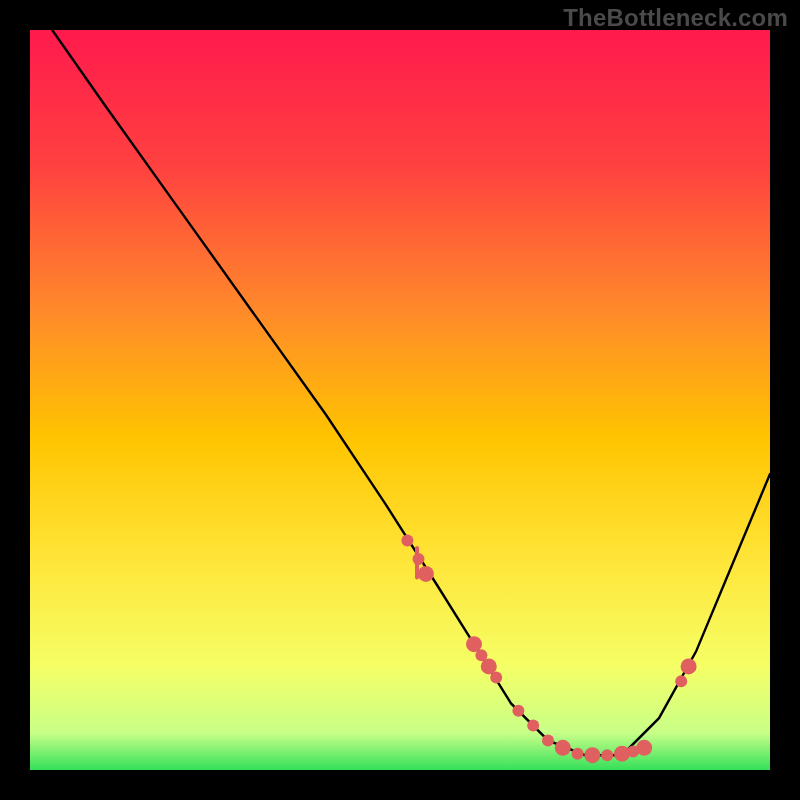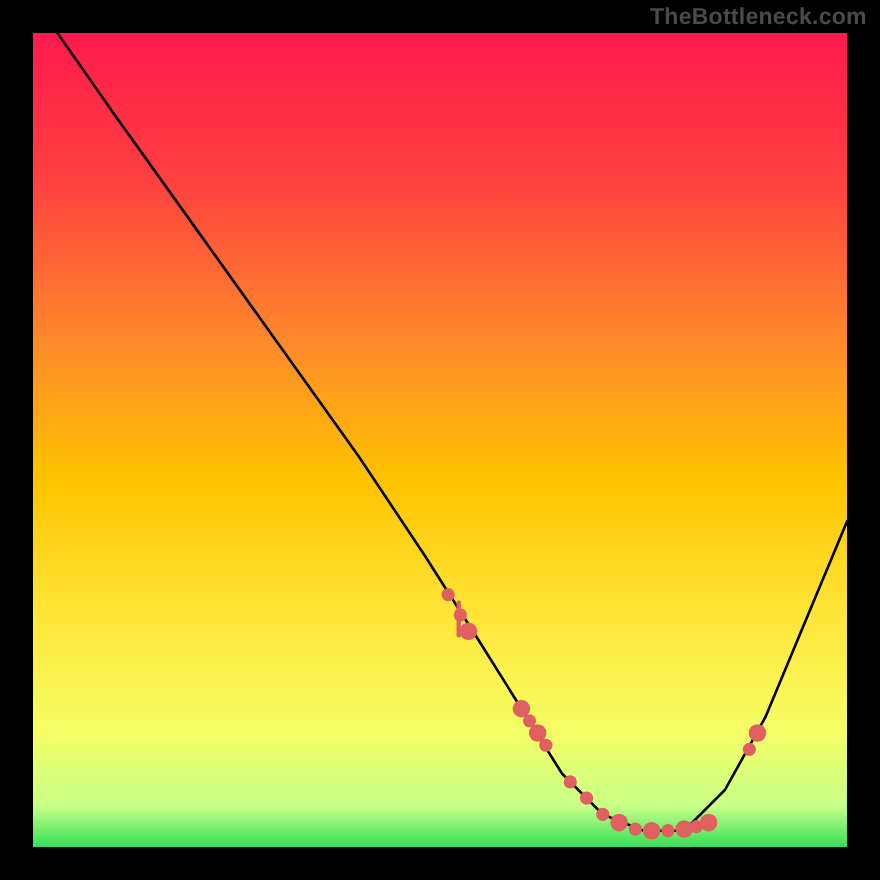--- a/index.html
+++ b/index.html
@@ -15,21 +15,21 @@
     position: relative;
     width: 800px;
     height: 800px;
     background: #000;
   }
   .watermark {
     position: absolute;
     top: 4px;
     right: 12px;
     color: #4a4a4a;
-    font-size: 21px;
+    font-size: 24px;
     font-weight: 600;
     letter-spacing: 0.2px;
     user-select: none;
   }
   svg {
     position: absolute;
     left: 0;
     top: 0;
   }
 </style>

